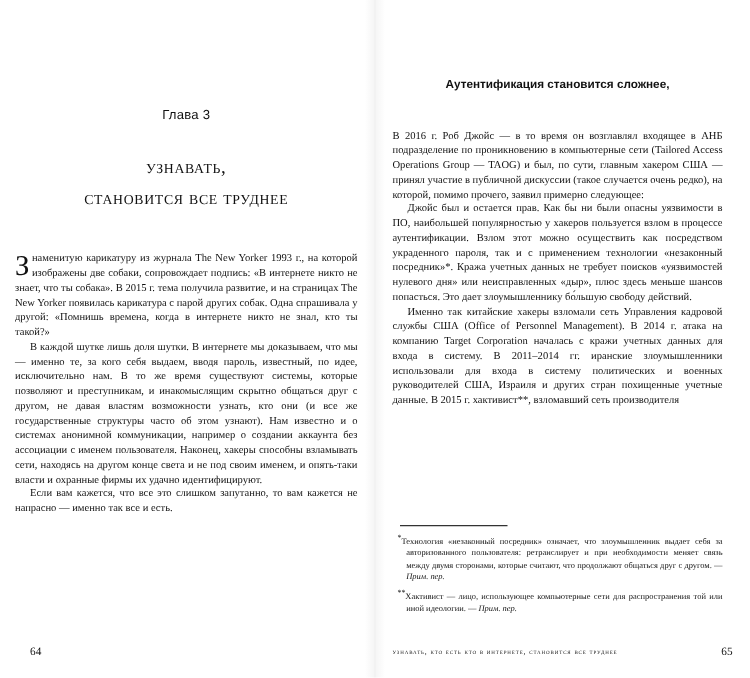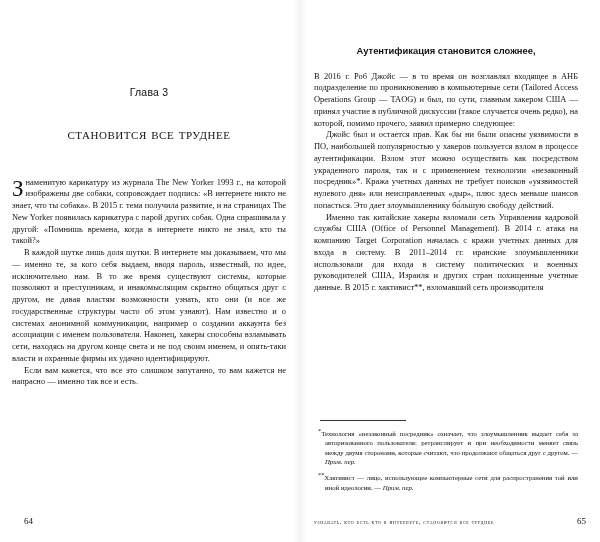--- a/index.html
+++ b/index.html
@@ -91,21 +91,21 @@
   .dropcap {
     float: left;
     font-size: 23px;
     line-height: 20px;
     padding: 1px 2px 0 0;
     margin-top: 1px;
   }
 
   
   .section-head {
-    margin: 0;
+    margin: 16px;
     padding-top: 44px;
     text-align: center;
     font-family: "Liberation Sans", "DejaVu Sans", sans-serif;
     font-weight: 700;
     font-size: 9.4px;
     line-height: 13.5px;
   }
   .section-head .h-line { display: block; }
 
   .right-body { padding-top: 13px; }
@@ -168,20 +168,21 @@
 
 <div class="spread">
 
   <div class="gutter"></div>
 
   <div class="page page-left">
 
     <div class="chapter-label">Глава 3</div>
 
     <h1 class="chapter-title">
+      <span class="t-line">Узнавать,</span>
       <span class="t-line">становится все труднее</span>
     </h1>
 
     <div class="body-block">
       <p class="bodytext first"><span class="dropcap">З</span><span>наменитую карикатуру из журнала The New Yorker 1993 г., на которой изображены две собаки, сопровождает подпись: «В интернете никто не знает, что ты собака». В 2015 г. тема получила развитие, и на страницах The New Yorker появилась карикатура с парой других собак. Одна спрашивала у другой: «Помнишь времена, когда в интернете никто не знал, кто ты такой?»</span></p>
 
       <p class="bodytext">В каждой шутке лишь доля шутки. В интернете мы доказываем, что мы — именно те, за кого себя выдаем, вводя пароль, известный, по идее, исключительно нам. В то же время существуют системы, которые позволяют и преступникам, и инакомыслящим скрытно общаться друг с другом, не давая властям возможности узнать, кто они (и все же государственные структуры часто об этом узнают). Нам известно и о системах анонимной коммуникации, например о создании аккаунта без ассоциации с именем пользователя. Наконец, хакеры способны взламывать сети, находясь на другом конце света и не под своим именем, и опять-таки власти и охранные фирмы их удачно идентифицируют.</p>
 
       <p class="bodytext">Если вам кажется, что все это слишком запутанно, то вам кажется не напрасно — именно так все и есть.</p>
     </div>

